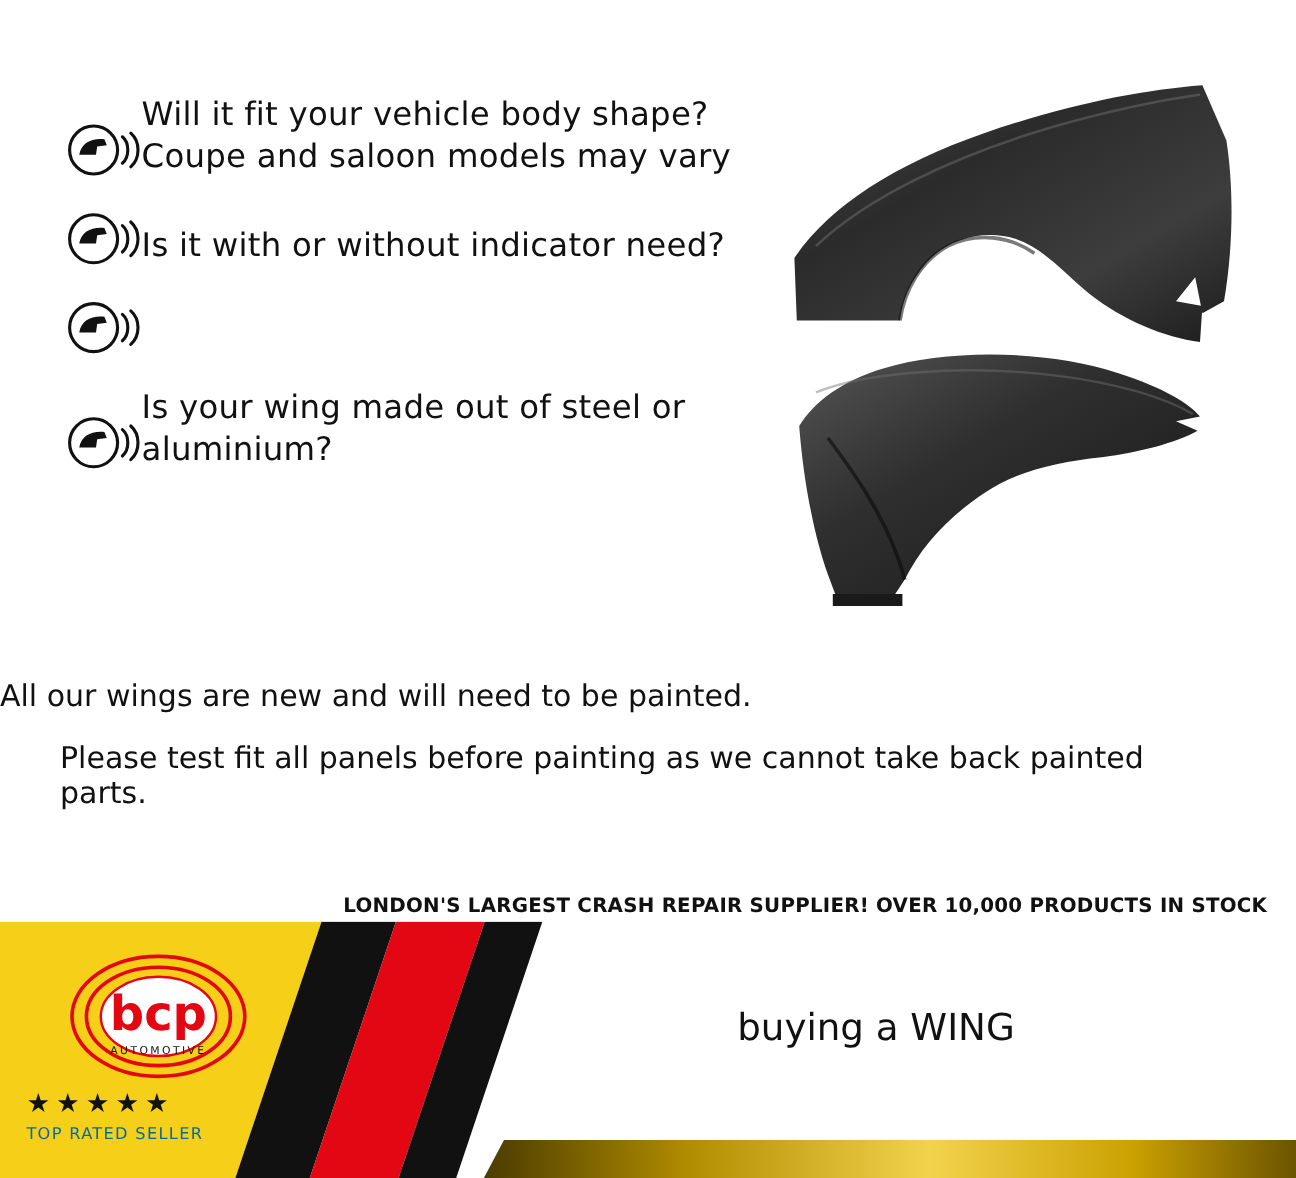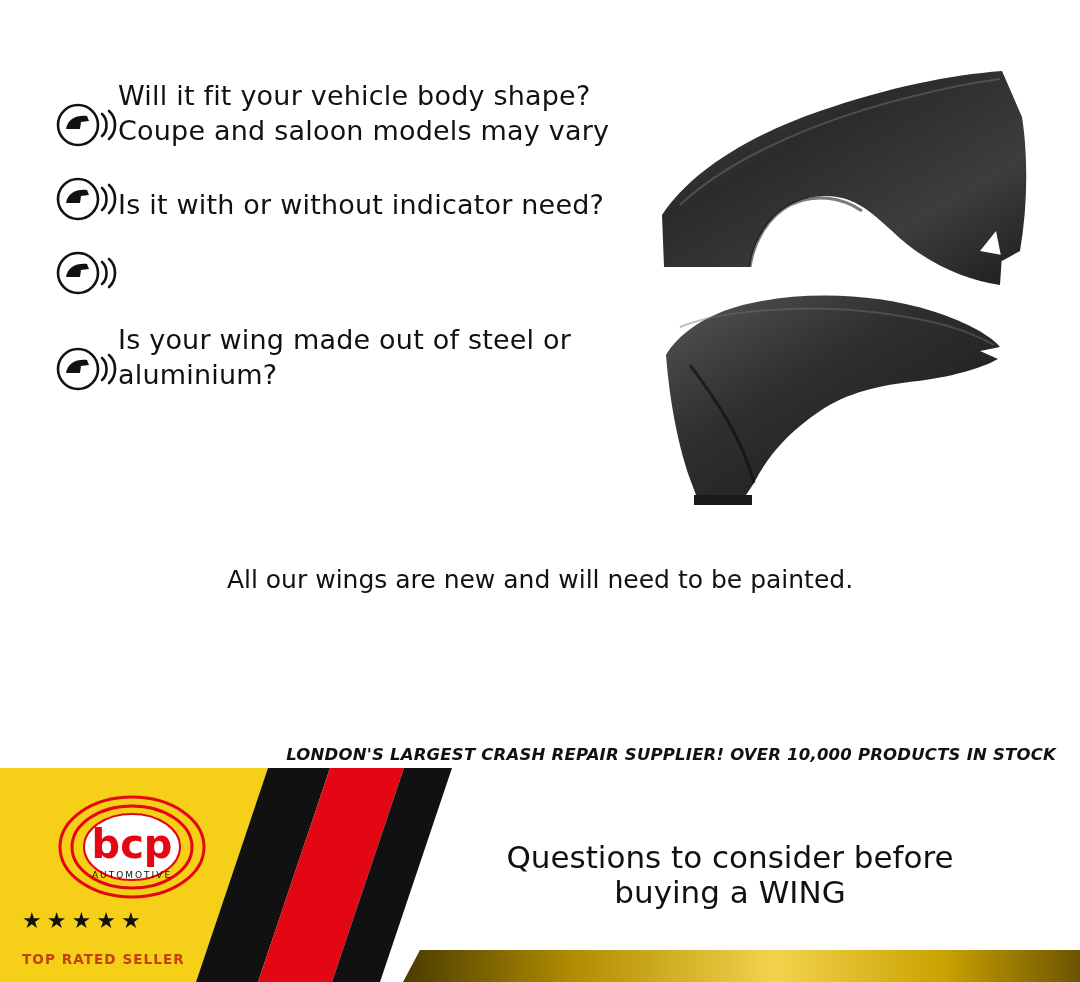--- a/index.html
+++ b/index.html
@@ -51,21 +51,21 @@
     height: 470px;
   }
   .wing-area svg { display: block; }
 
   
   .notes {
     position: absolute;
     left: 0;
     top: 565px;
     width: 1080px;
-    text-align: center;
+    text-align: left;
   }
   .notes p {
     margin: 0 0 22px 0;
     font-size: 25px;
     line-height: 1.18;
     color: #111111;
   }
   .notes p.wide {
     padding: 0 50px;
   }
@@ -80,21 +80,20 @@
   }
   .strip-text {
     position: absolute;
     right: 24px;
     top: 0;
     font-size: 16.5px;
     font-weight: bold;
     letter-spacing: 0.2px;
     color: #111111;
     white-space: nowrap;
-    font-style: italic;
   }
   .strip-rule {
     position: absolute;
     left: 380px;
     right: 24px;
     top: 26px;
     height: 4px;
     background: linear-gradient(90deg, #e8b400 0%, #f7d34a 35%, #f2c01c 70%, #d79e00 100%);
   }
 
@@ -138,23 +137,22 @@
   .logo-mark svg { display: block; }
   .logo-stars {
     font-size: 22px;
     color: #111111;
     letter-spacing: 5px;
     margin-top: -4px;
   }
   .logo-tagline {
     font-size: 13.5px;
     letter-spacing: 1.1px;
-    color: #c2410c;
-    margin-top: 18px;
-    font-weight: bold;
+    color: #0369a1;
+    margin-top: 4px;
   }
 </style>
 </head>
 <body>
 
 <div class="questions">
 
   <div class="q-row">
     <span class="q-icon">
       <svg width="62" height="46" viewBox="0 0 62 46">
@@ -241,20 +239,21 @@
                C30 396 20 352 16 300 Z" fill="url(#wingGradB)"></path>
       <path d="M40 310 C64 342 92 382 104 428" fill="none" stroke="#0a0a0a" stroke-width="3" opacity="0.6"></path>
       <rect x="44" y="440" width="58" height="10" fill="#1a1a1a"></rect>
       <path d="M30 272 C70 256 150 248 230 258 C280 264 320 276 344 290" fill="none" stroke="#707070" stroke-width="2" opacity="0.45"></path>
     </g>
   </svg>
 </div>
 
 <div class="notes">
   <p>All our wings are new and will need to be painted.</p>
+  <p class="wide">Please test fit all panels before painting as we cannot take back painted parts.</p>
 </div>
 
 <div class="strip">
   <div class="strip-text">LONDON'S LARGEST CRASH REPAIR SUPPLIER! OVER 10,000 PRODUCTS IN STOCK</div>
   <div class="strip-rule"></div>
 </div>
 
 <div class="bottom">
   <svg width="1080" height="214" viewBox="0 0 1080 214">
     <defs>
@@ -274,21 +273,20 @@
     <polygon points="268,0 330,0 258,214 196,214" fill="#111111"></polygon>
 
     <polygon points="330,0 404,0 332,214 258,214" fill="#e30613"></polygon>
 
     <polygon points="404,0 452,0 380,214 332,214" fill="#111111"></polygon>
 
     <polygon points="420,182 1080,182 1080,214 403,214" fill="url(#goldBar)"></polygon>
   </svg>
 
   <div class="bottom-title">
-    <div>Questions to consider before</div>
     <div>buying a WING</div>
   </div>
 
   <div class="logo-box">
     <div class="logo-mark">
       <svg width="200" height="120" viewBox="0 0 200 120">
         <ellipse cx="100" cy="55" rx="72" ry="50" fill="none" stroke="#e30613" stroke-width="3"></ellipse>
         <ellipse cx="100" cy="55" rx="60" ry="41" fill="none" stroke="#e30613" stroke-width="3"></ellipse>
         <ellipse cx="100" cy="55" rx="48" ry="33" fill="#ffffff" stroke="#e30613" stroke-width="2"></ellipse>
         <text x="100" y="66" text-anchor="middle" font-family="DejaVu Sans, sans-serif" font-size="40" font-weight="bold" fill="#e30613">bcp</text>

